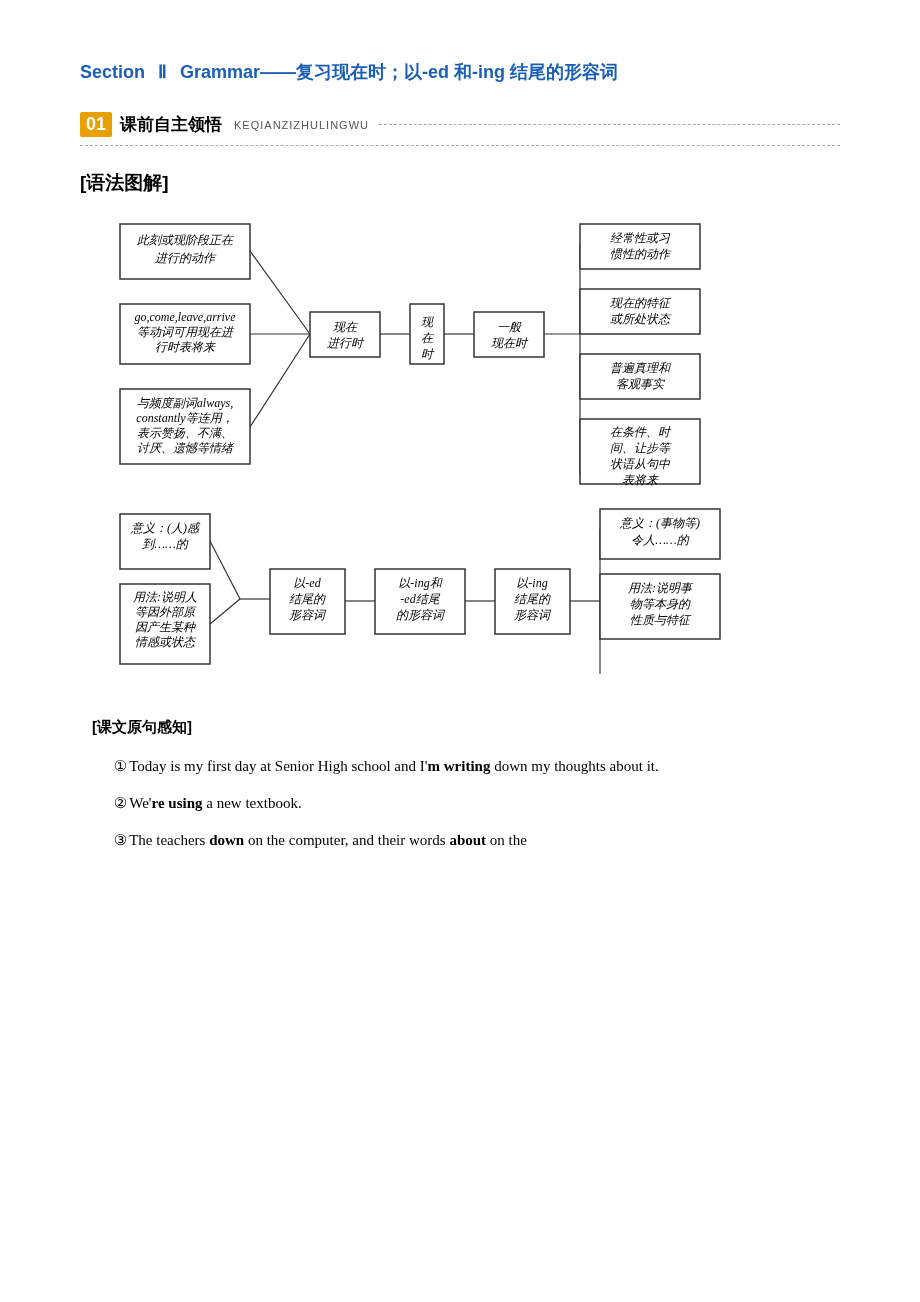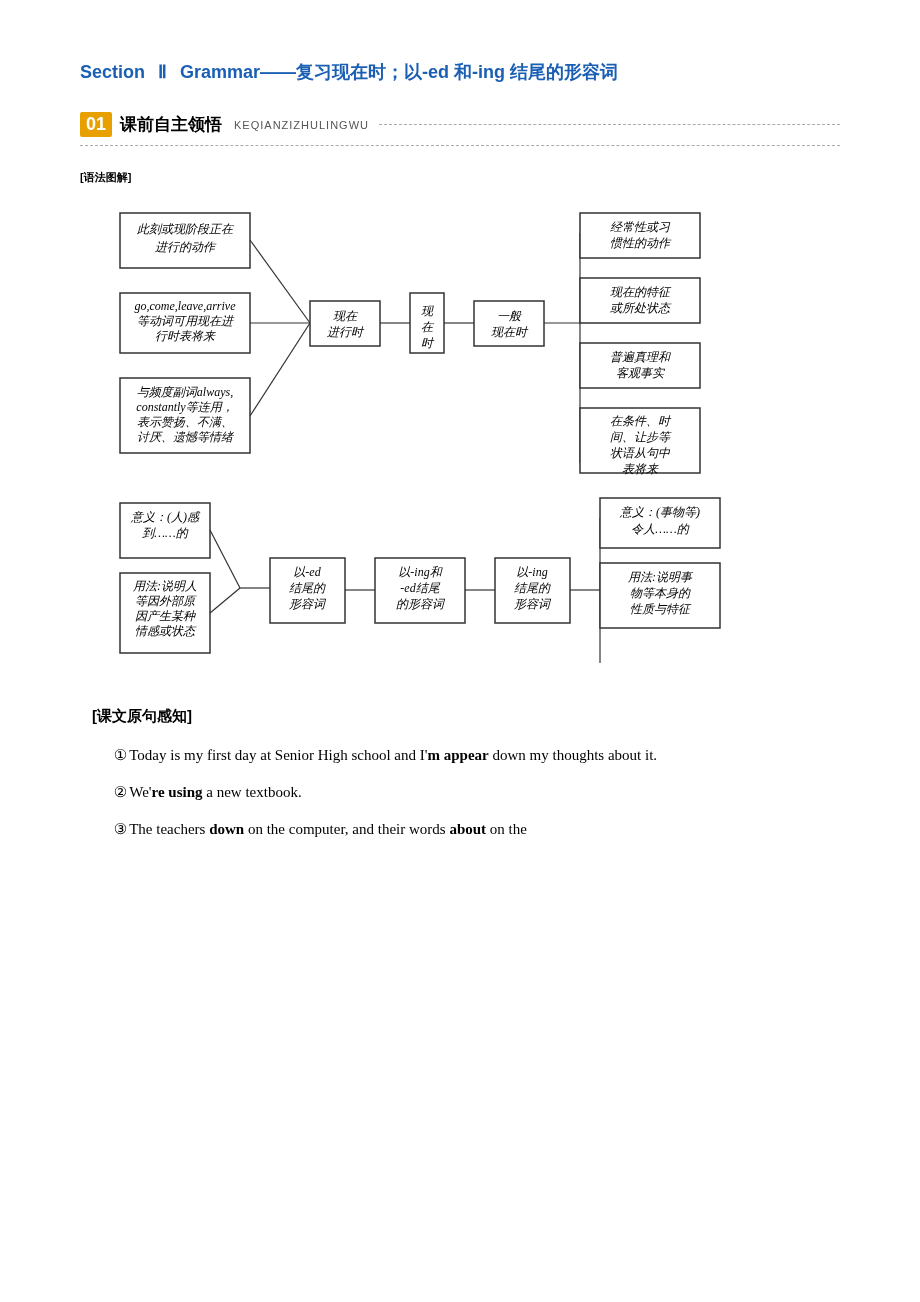--- a/index.html
+++ b/index.html
@@ -57,21 +57,21 @@
     }
     .section-dashes {
       flex: 1;
       border-bottom: 1px dashed #aaa;
       margin-left: 10px;
       height: 0;
       align-self: center;
     }
 
     .grammar-section-label {
-      font-size: 11px;
+      font-size: 19px;
       font-weight: bold;
       font-family: "SimHei", sans-serif;
       margin-bottom: 18px;
       margin-top: 10px;
     }
 
     
     .sentence-section-label {
       font-size: 15px;
       font-weight: bold;
@@ -240,21 +240,21 @@
     <line x1="490" y1="320" x2="490" y2="320" stroke="#333" stroke-width="1.2"></line>
     <line x1="490" y1="393" x2="490" y2="393" stroke="#333" stroke-width="1.2"></line>
 
   </svg>
 </div>
 
 <div class="sentence-section-label">[课文原句感知]</div>
 
 <div class="sentence-para">
   <span class="indent"></span>
-  <span class="num">①</span>Today is my first day at Senior High school and I'<strong>m appear</strong> down my thoughts about it.
+  <span class="num">①</span>Today is my first day at Senior High school and I'<strong>m writing</strong> down my thoughts about it.
 </div>
 
 <div class="sentence-para">
   <span class="indent"></span>
   <span class="num">②</span>We'<strong>re using</strong> a new textbook.
 </div>
 
 <div class="sentence-para">
   <span class="indent"></span>
   <span class="num">③</span>The teachers <strong>down</strong> on the computer, and their words <strong>about</strong> on the

